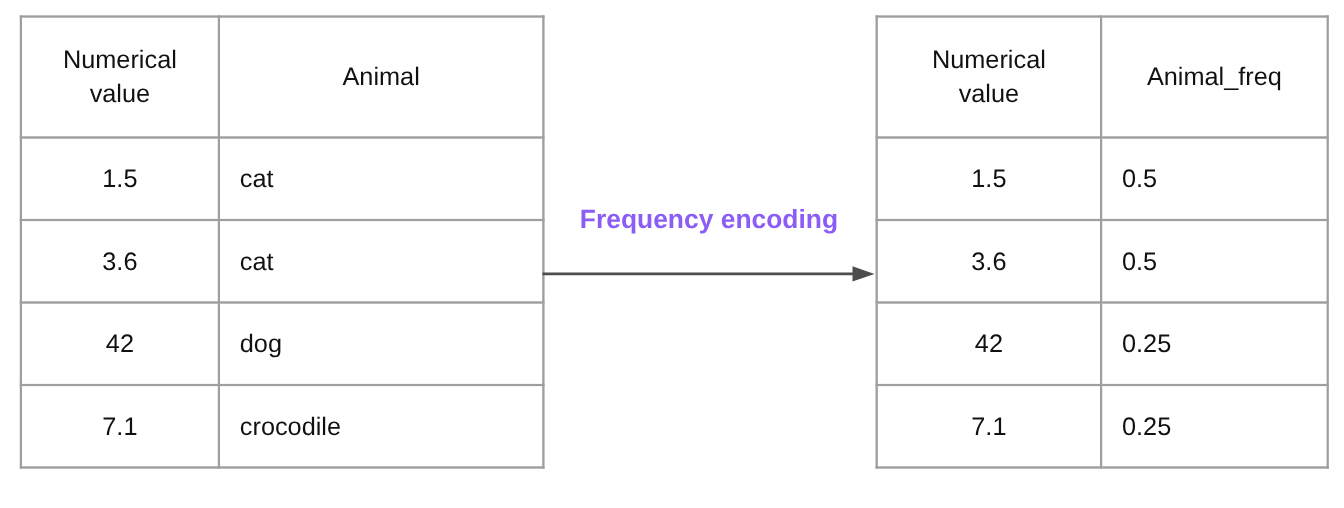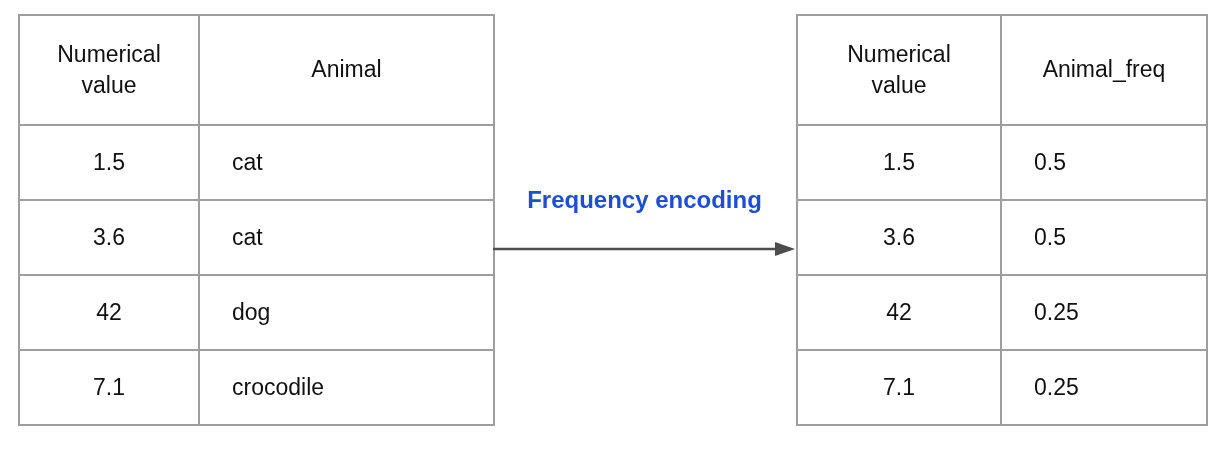--- a/index.html
+++ b/index.html
@@ -53,39 +53,39 @@
   td.header-cell {
     text-align: center;
     padding: 0 24px;
   }
   td.num-cell {
     text-align: center;
     padding: 0 6px;
   }
   td.text-cell {
     text-align: left;
-    padding: 0 6px 0 32px;
+    padding: 0 6px 0 18px;
   }
 
   .arrow-block {
     position: absolute;
     left: 493px;
     top: 186px;
     width: 303px;
     height: 72px;
   }
   .arrow-label {
     position: absolute;
     left: 0;
     top: 0;
     width: 100%;
     text-align: center;
     font-size: 24px;
     font-weight: bold;
-    color: #1d4ed8;
+    color: #8b5cf6;
     white-space: nowrap;
   }
   .arrow-svg {
     position: absolute;
     left: 0;
     top: 54px;
     width: 303px;
     height: 18px;
     display: block;
   }

